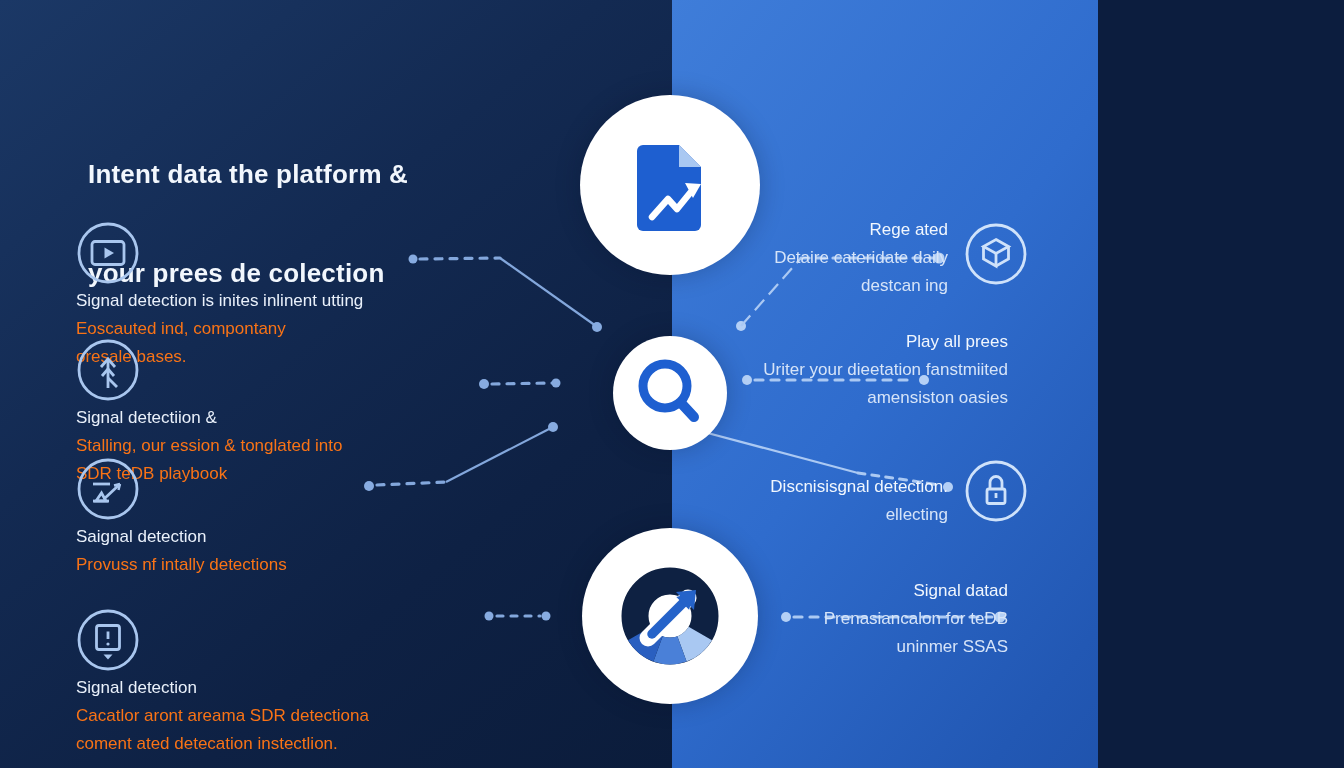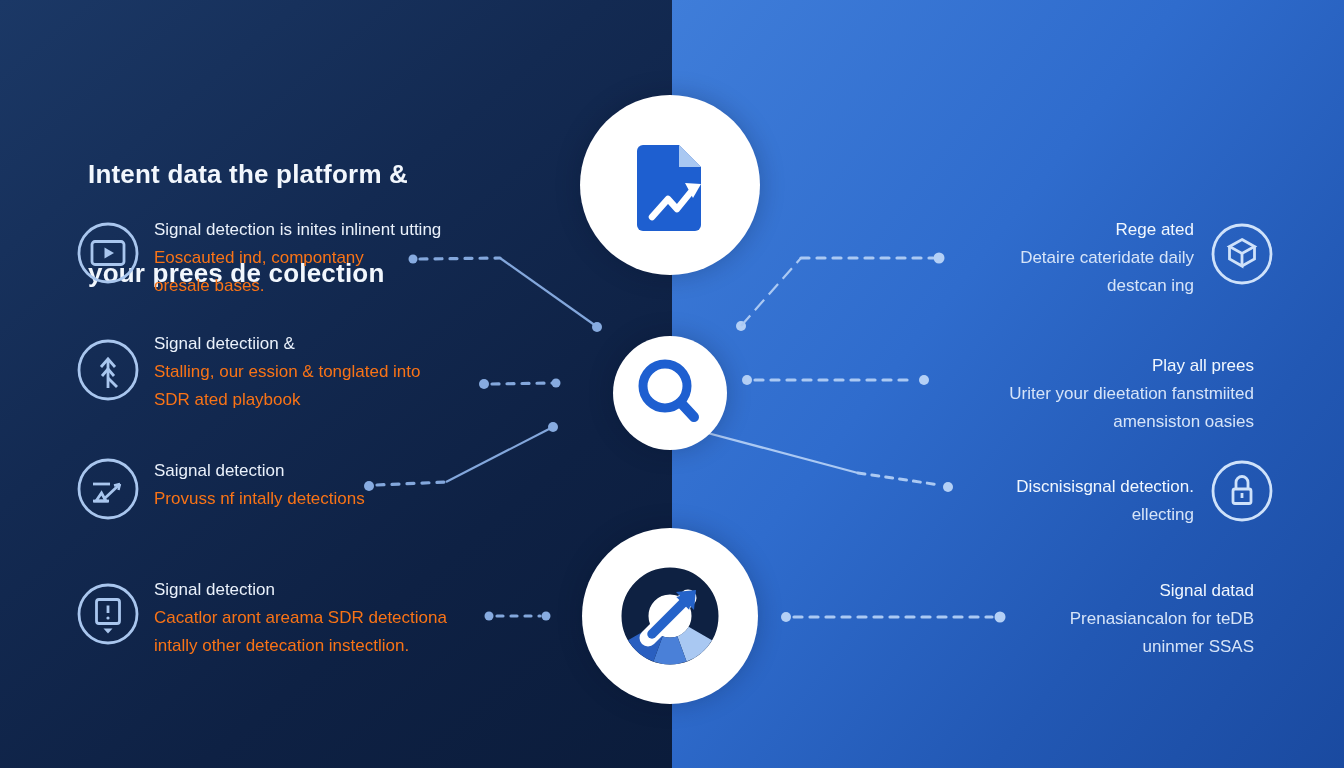--- a/index.html
+++ b/index.html
@@ -1,35 +1,35 @@
 <!DOCTYPE html>
 <html><head>
 <meta charset="utf-8">
 <style>
   html,body{margin:0;padding:0;background:#0c1d3e;}
   .canvas{
-    position:relative;width:1344px;height:768px;overflow:hidden;
+    position:relative;width:1098px;height:768px;overflow:hidden;
     font-family:"Liberation Sans", sans-serif;
   }
   .bg-left{
     position:absolute;left:0;top:0;width:672px;height:768px;
     background:linear-gradient(140deg,#1b3866 0%,#132a52 38%,#0e2144 70%,#0b1c3b 100%);
   }
   .bg-right{
     position:absolute;left:672px;top:0;width:672px;height:768px;
     background:linear-gradient(128deg,#3f7dd9 0%,#2f6ccd 40%,#2258b4 72%,#1a4aa0 100%);
   }
   
   .title{position:absolute;font-weight:bold;font-size:26px;line-height:33px;
     letter-spacing:.2px;white-space:pre-wrap;}
   .title-left{left:88px;top:92px;color:#f2f7fd;}
   .title-right{right:91px;top:92px;color:#f0f6fd;text-align:right;}
   
   .item{position:absolute;display:flex;align-items:flex-start;}
-  .l-item{left:76px;}
+  .l-item{left:76px;flex-direction:column;}
   .r-item{right:70px;flex-direction:row;justify-content:flex-end;}
   .ic{flex:0 0 auto;width:64px;height:64px;}
   .l-item .ic{margin-right:14px;}
   .r-item .ic{margin-left:16px;}
   .txt{padding-top:2px;}
   .line{font-size:17px;line-height:28px;color:#f97316;font-weight:500;}
   .line.first{color:#eaf1fb;}
   .r-item .txt{text-align:right;}
   .r-item .line{color:#d6e4f8;}
   .r-item .line.first{color:#f1f7fe;}
@@ -120,75 +120,75 @@
         <circle cx="32" cy="32" r="29"></circle>
         <path d="M32,50 L32,22"></path>
         <path d="M25,29 L32,21 L39,29"></path>
         <path d="M26,38 L32,31 L38,38"></path>
         <path d="M32,40 L41,49"></path>
       </svg>
     </span>
     <div class="txt">
       <div class="line first">Signal detectiion &amp;</div>
       <div class="line">Stalling, our ession &amp; tonglated into</div>
-      <div class="line">SDR ated playbook</div>
+      <div class="line">SDR teDB playbook</div>
     </div>
   </div>
 
   <div class="item l-item" style="top:455px">
     <span class="ic" style="margin-top:2px">
       <svg viewBox="0 0 64 64" fill="none" stroke="#a9c6ee" stroke-width="2.8">
         <circle cx="32" cy="32" r="29"></circle>
         <path d="M17,27 L34,27"></path>
         <path d="M28,42 L44,27"></path>
         <path d="M44,27 L38,28.5 M44,27 L42.5,33" stroke-width="2.4"></path>
         <path d="M25.5,36 L30,44 L20,44 Z"></path>
         <path d="M17,44 L33,44"></path>
       </svg>
     </span>
     <div class="txt">
       <div class="line first">Saignal detection</div>
       <div class="line">Provuss nf intally detections</div>
     </div>
   </div>
 
-  <div class="item l-item" style="top:574px">
+  <div class="item l-item" style="top:600px">
     <span class="ic" style="margin-top:8px">
       <svg viewBox="0 0 64 64" fill="none" stroke="#a9c6ee" stroke-width="2.8">
         <circle cx="32" cy="32" r="29"></circle>
         <rect x="20.5" y="17.5" width="23" height="24" rx="2.5"></rect>
         <path d="M32,23.5 L32,31"></path>
         <circle cx="32" cy="36" r="1.6" fill="#a9c6ee" stroke="none"></circle>
         <path d="M27.5,46.5 L36.5,46.5 L32,51.5 Z" fill="#a9c6ee" stroke="none"></path>
       </svg>
     </span>
     <div class="txt">
       <div class="line first">Signal detection</div>
       <div class="line">Cacatlor aront areama SDR detectiona</div>
-      <div class="line">intally other detecation instectlion.</div>
+      <div class="line">coment ated detecation instectlion.</div>
     </div>
   </div>
 
   <div class="item r-item" style="top:214px">
     <div class="txt">
       <div class="line first">Rege ated</div>
       <div class="line">Detaire cateridate daily</div>
       <div class="line">destcan ing</div>
     </div>
     <span class="ic" style="margin-top:8px">
       <svg viewBox="0 0 64 64" fill="none" stroke="#cfe2fa" stroke-width="2.8">
         <circle cx="32" cy="32" r="29"></circle>
         <path d="M32,17.5 L44.5,24.5 L32,31.5 L19.5,24.5 Z"></path>
         <path d="M19.5,24.5 L19.5,37 L32,44 L32,31.5"></path>
         <path d="M44.5,24.5 L44.5,37 L32,44"></path>
       </svg>
     </span>
   </div>
 
-  <div class="item r-item" style="top:350px">
+  <div class="item r-item" style="top:326px">
     <div class="txt" style="margin-right:20px">
       <div class="line first">Play all prees</div>
       <div class="line">Uriter your dieetation fanstmiited</div>
       <div class="line">amensiston oasies</div>
     </div>
   </div>
 
   <div class="item r-item" style="top:471px">
     <div class="txt">
       <div class="line first">Discnisisgnal detection.</div>

